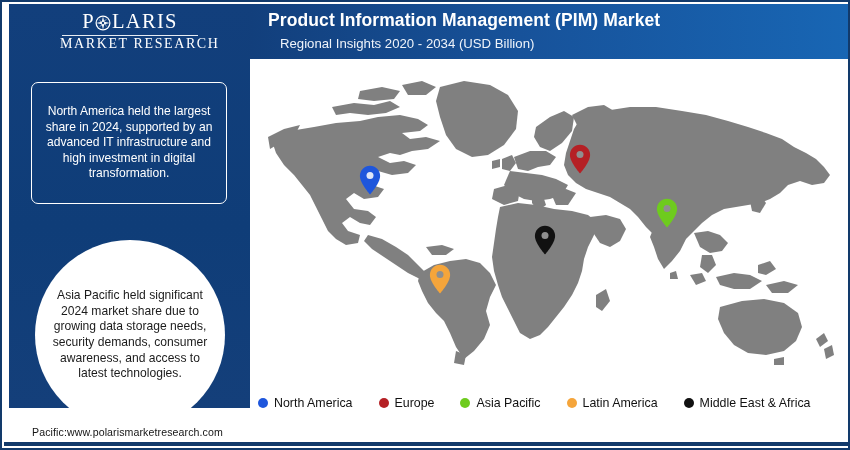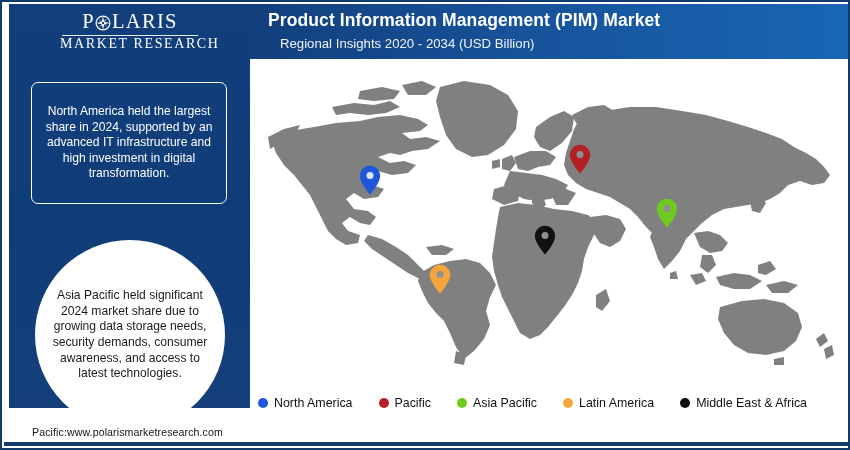--- a/index.html
+++ b/index.html
@@ -304,21 +304,21 @@
     </div>
   </div>
 
   <div class="legend">
     <div class="legend-item">
       <span class="legend-dot" style="background:#1E56DC"></span>
       <span class="legend-label">North America</span>
     </div>
     <div class="legend-item">
       <span class="legend-dot" style="background:#B52025"></span>
-      <span class="legend-label">Pacific</span>
+      <span class="legend-label">Europe</span>
     </div>
     <div class="legend-item">
       <span class="legend-dot" style="background:#6ECB1E"></span>
       <span class="legend-label">Asia Pacific</span>
     </div>
     <div class="legend-item">
       <span class="legend-dot" style="background:#F5A53B"></span>
       <span class="legend-label">Latin America</span>
     </div>
     <div class="legend-item">

